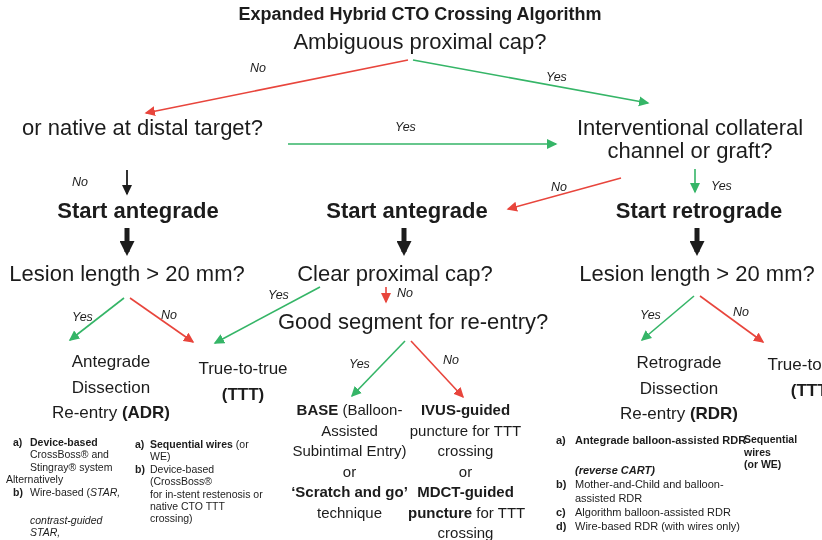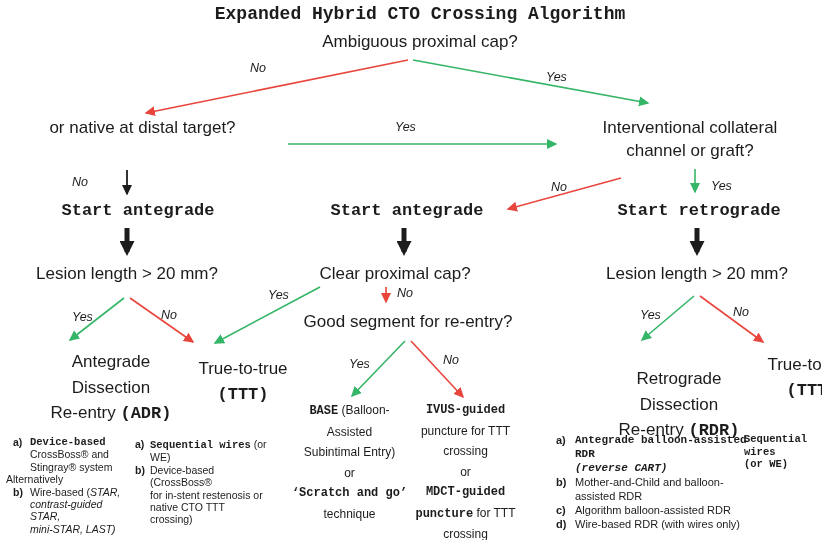--- a/index.html
+++ b/index.html
@@ -14,25 +14,25 @@
   }
   .arrows{position:absolute;left:0;top:0;width:822px;height:540px;}
   .ln{fill:none;stroke-width:1.6px;}
   .ln.green{stroke:var(--yes-green);}
   .ln.red{stroke:var(--no-red);}
   .ln.black{stroke:var(--ink);stroke-width:1.8px;}
   .ln.thick{stroke:var(--ink);stroke-width:5px;}
   .mk-red{fill:var(--no-red);}
   .mk-green{fill:var(--yes-green);}
   .mk-black{fill:var(--ink);}
-  .node{position:absolute;text-align:center;font-size:17px;line-height:23px;white-space:nowrap;}
-  .bold{font-weight:bold;font-family:Liberation Mono, monospace;}
-  .ital{font-style:italic;}
+  .node{position:absolute;text-align:center;font-size:22px;line-height:23px;white-space:nowrap;}
+  .bold{font-weight:bold;}
+  .ital{font-style:italic;margin-top:16px;}
   .result{font-size:17px;line-height:25.5px;padding-left:46px;}
-  .mid-result{font-size:12px;line-height:20.5px;}
+  .mid-result{font-size:15px;line-height:20.5px;}
   .lbl{position:absolute;font-size:12.5px;font-style:italic;color:var(--ink);white-space:nowrap;}
   .fn{position:absolute;font-size:10.5px;line-height:12.4px;color:var(--ink);}
   .fn.big{font-size:11px;line-height:14px;}
   .fn-row{display:flex;align-items:flex-start;}
   .fn-m{flex:0 0 24px;padding-left:7px;font-weight:bold;box-sizing:border-box;}
   .fn-m.r{flex:0 0 26px;}
   .fn-c{flex:1 1 auto;}
 </style>
 </head>
 <body>
@@ -99,21 +99,21 @@
     <div>Antegrade</div>
     <div>Dissection</div>
     <div><span>Re-entry </span><span class="bold">(ADR)</span></div>
   </div>
 
   <div class="node result" style="left:128px;top:356px;width:138px">
     <div>True-to-true</div>
     <div class="bold">(TTT)</div>
   </div>
 
-  <div class="node result" style="left:558px;top:366px;width:150px">
+  <div class="node result" style="left:558px;top:350px;width:150px">
     <div>Retrograde</div>
     <div>Dissection</div>
     <div><span>Re-entry </span><span class="bold">(RDR)</span></div>
   </div>
 
   <div class="node result" style="left:706px;top:352px;width:120px">
     <div>True-to-true</div>
     <div class="bold">(TTT)</div>
   </div>
 

